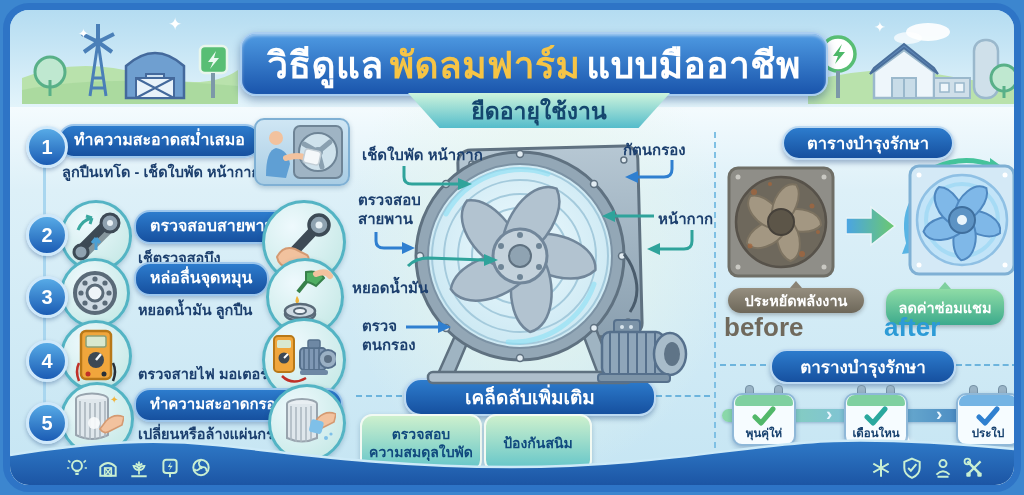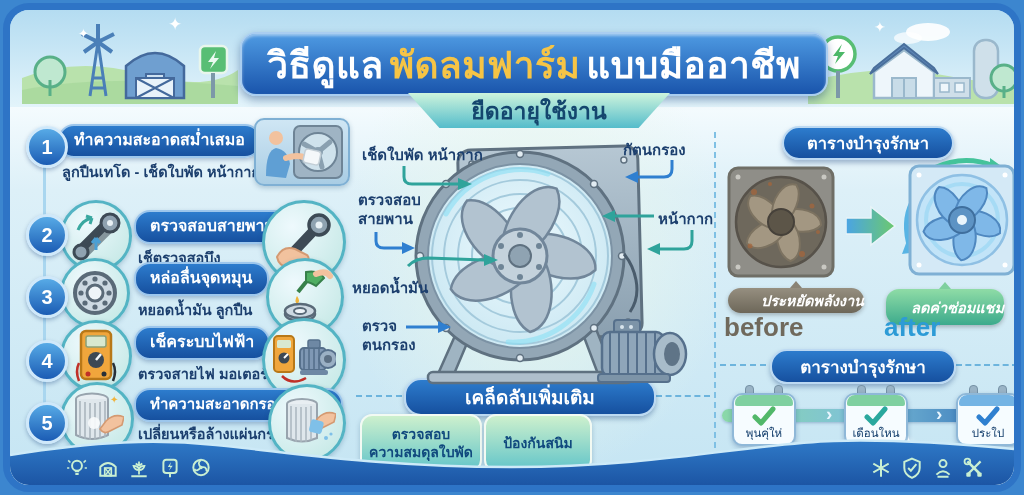--- a/index.html
+++ b/index.html
@@ -53,42 +53,42 @@
   .hdrpill{position:absolute;border-radius:17px;background:linear-gradient(180deg,#2d7ccd,#16509f);
            border:2px solid #bcd9f2;color:#fff;font-weight:bold;text-align:center;
            box-shadow:0 3px 5px rgba(20,60,120,.35);display:flex;align-items:center;justify-content:center;}
   .tipbox{position:absolute;height:54px;border-radius:12px;border:2px solid #f2faf3;
           background:linear-gradient(180deg,#cdf0cd,#63c5c9);
           color:#10497e;font-weight:bold;font-size:14px;text-align:center;
           display:flex;flex-direction:column;align-items:center;justify-content:center;line-height:1.3;
           box-shadow:0 2px 5px rgba(20,70,110,.25);}
   
   .badge{position:absolute;border-radius:13px;color:#fff;font-weight:bold;font-size:14.5px;
-         display:flex;align-items:center;justify-content:flex-end;box-shadow:0 2px 4px rgba(40,40,40,.3);font-style:italic;}
+         display:flex;align-items:center;justify-content:center;box-shadow:0 2px 4px rgba(40,40,40,.3);}
   .badge.before{background:linear-gradient(180deg,#968f80,#6d6759);}
   .badge.after{background:linear-gradient(180deg,#8fdca6,#3caa8c);}
   .badge .tick{position:absolute;top:-7px;left:50%;margin-left:-6px;width:0;height:0;
                border-left:6px solid transparent;border-right:6px solid transparent;}
   .badge.before .tick{border-bottom:7px solid #8a8375;}
   .badge.after .tick{border-bottom:7px solid #7ed09e;}
   .balabel{position:absolute;font-weight:bold;font-size:26px;text-align:left;}
   .balabel.before{color:#70695c;}
   .balabel.after{color:#2d9bd6;}
   
   .timeline{position:absolute;left:712px;top:399px;width:298px;height:13px;border-radius:7px;
             background:linear-gradient(90deg,#8ad8a8,#7fc2d8 45%,#2e6cb6);box-shadow:0 1px 3px rgba(20,60,120,.3);}
   .chev{position:absolute;color:#eaf6ff;font-weight:bold;font-size:19px;z-index:3;top:393px;}
   .cal{position:absolute;width:64px;height:62px;z-index:3;}
   .cal .body{position:absolute;top:9px;left:0;right:0;bottom:0;background:#f6fcff;border:2px solid #8fb8d8;
              border-radius:10px;box-shadow:0 2px 5px rgba(20,60,120,.3);}
   .cal .strip{position:absolute;top:11px;left:3px;right:3px;height:11px;border-radius:8px 8px 2px 2px;}
   .cal .ring{position:absolute;top:1px;width:7px;height:16px;background:#9ab4c6;border:1px solid #7692a6;border-radius:4px;}
   .cal .ring.r1{left:13px;} .cal .ring.r2{right:13px;}
   .cal .check{position:absolute;top:22px;left:50%;margin-left:-12px;}
-  .cal .clabel{position:absolute;bottom:4px;width:100%;text-align:center;font-size:11.5px;font-weight:normal;color:#16406e;}
+  .cal .clabel{position:absolute;bottom:4px;width:100%;text-align:center;font-size:11.5px;font-weight:bold;color:#16406e;}
   
   .footer{position:absolute;left:0;bottom:0;width:100%;height:48px;z-index:5;}
   .ficons{position:absolute;bottom:6px;display:flex;gap:9px;z-index:6;}
   .ficons.left{left:56px;} .ficons.right{left:860px;}
   .spark{position:absolute;color:#ffffff;z-index:4;text-shadow:0 0 6px rgba(255,255,255,.9);}
 </style>
 </head>
 <body>
 
 <div class="card">
@@ -226,21 +226,20 @@
       <rect x="8" y="2" width="30" height="48" rx="5" fill="#f0a63c" stroke="#b87818" stroke-width="2.5"></rect>
       <rect x="13" y="7" width="20" height="11" rx="2" fill="#d8e8d0" stroke="#8aa078" stroke-width="1.5"></rect>
       <circle cx="23" cy="31" r="8" fill="#3c4854"></circle>
       <line x1="23" y1="31" x2="28" y2="25" stroke="#f4f8fa" stroke-width="2.5"></line>
       <circle cx="15" cy="45" r="2.5" fill="#c03028"></circle>
         <circle cx="31" cy="45" r="2.5" fill="#283038"></circle>
       <path d="M6,52 Q2,42 6,34" stroke="#c03028" stroke-width="2.5" fill="none"></path>
       <path d="M40,52 Q44,42 40,34" stroke="#283038" stroke-width="2.5" fill="none"></path>
     </svg>
   </div>
-  <div class="steppill" style="left:124px;top:316px">เช็คระบบไฟฟ้า</div>
   <div class="sub" style="left:128px;top:352px">ตรวจสายไฟ มอเตอร์</div>
   <div class="iconcircle" style="left:252px;top:308px;width:78px;height:78px">
     <svg width="64" height="60" viewBox="0 0 64 60">
       <rect x="2" y="6" width="20" height="36" rx="4" fill="#f0a63c" stroke="#b87818" stroke-width="2"></rect>
       <rect x="5" y="10" width="14" height="8" rx="1.5" fill="#d8e8d0"></rect>
       <circle cx="12" cy="28" r="5.5" fill="#3c4854"></circle>
       <line x1="12" y1="28" x2="16" y2="24" stroke="#fff" stroke-width="2"></line>
       <rect x="28" y="18" width="26" height="22" rx="4" fill="#7f98b4" stroke="#56708c" stroke-width="2"></rect>
       <path d="M32,18 V40 M37,18 V40 M42,18 V40 M47,18 V40" stroke="#56708c" stroke-width="1.6"></path>
       <circle cx="56" cy="29" r="9" fill="#9ab0c4" stroke="#56708c" stroke-width="2"></circle>

